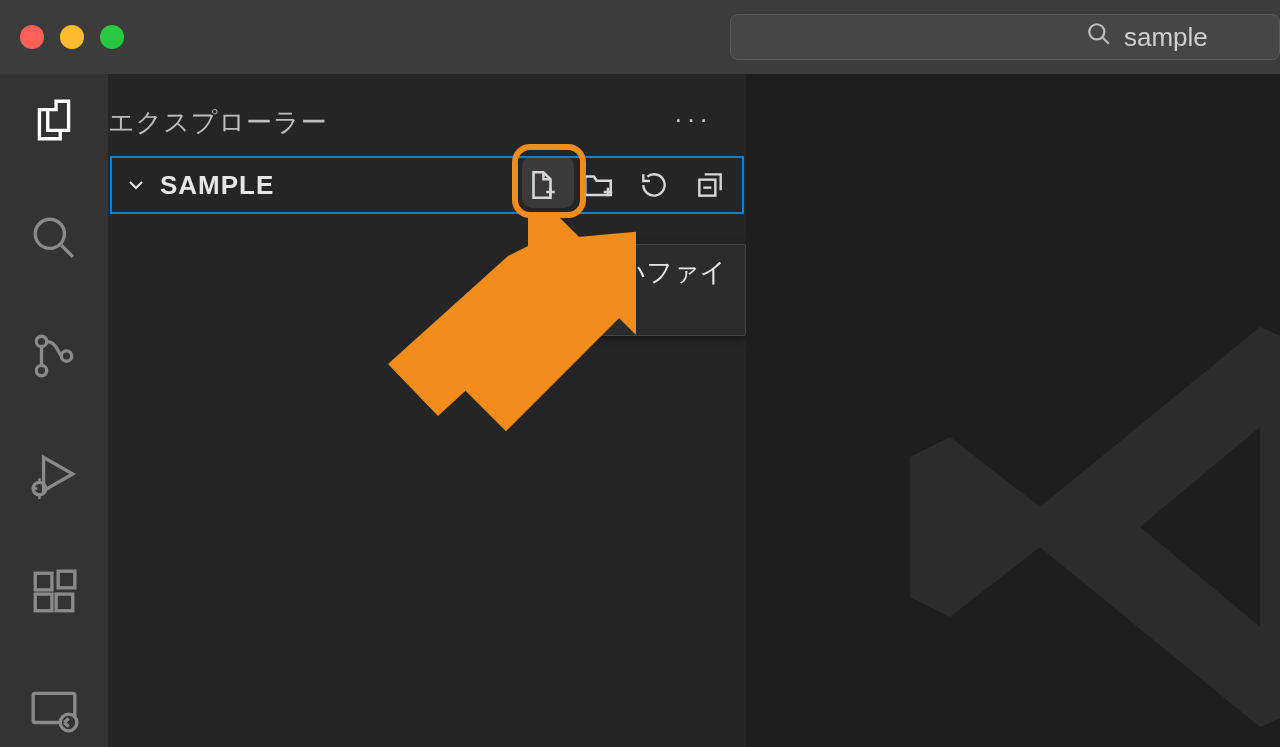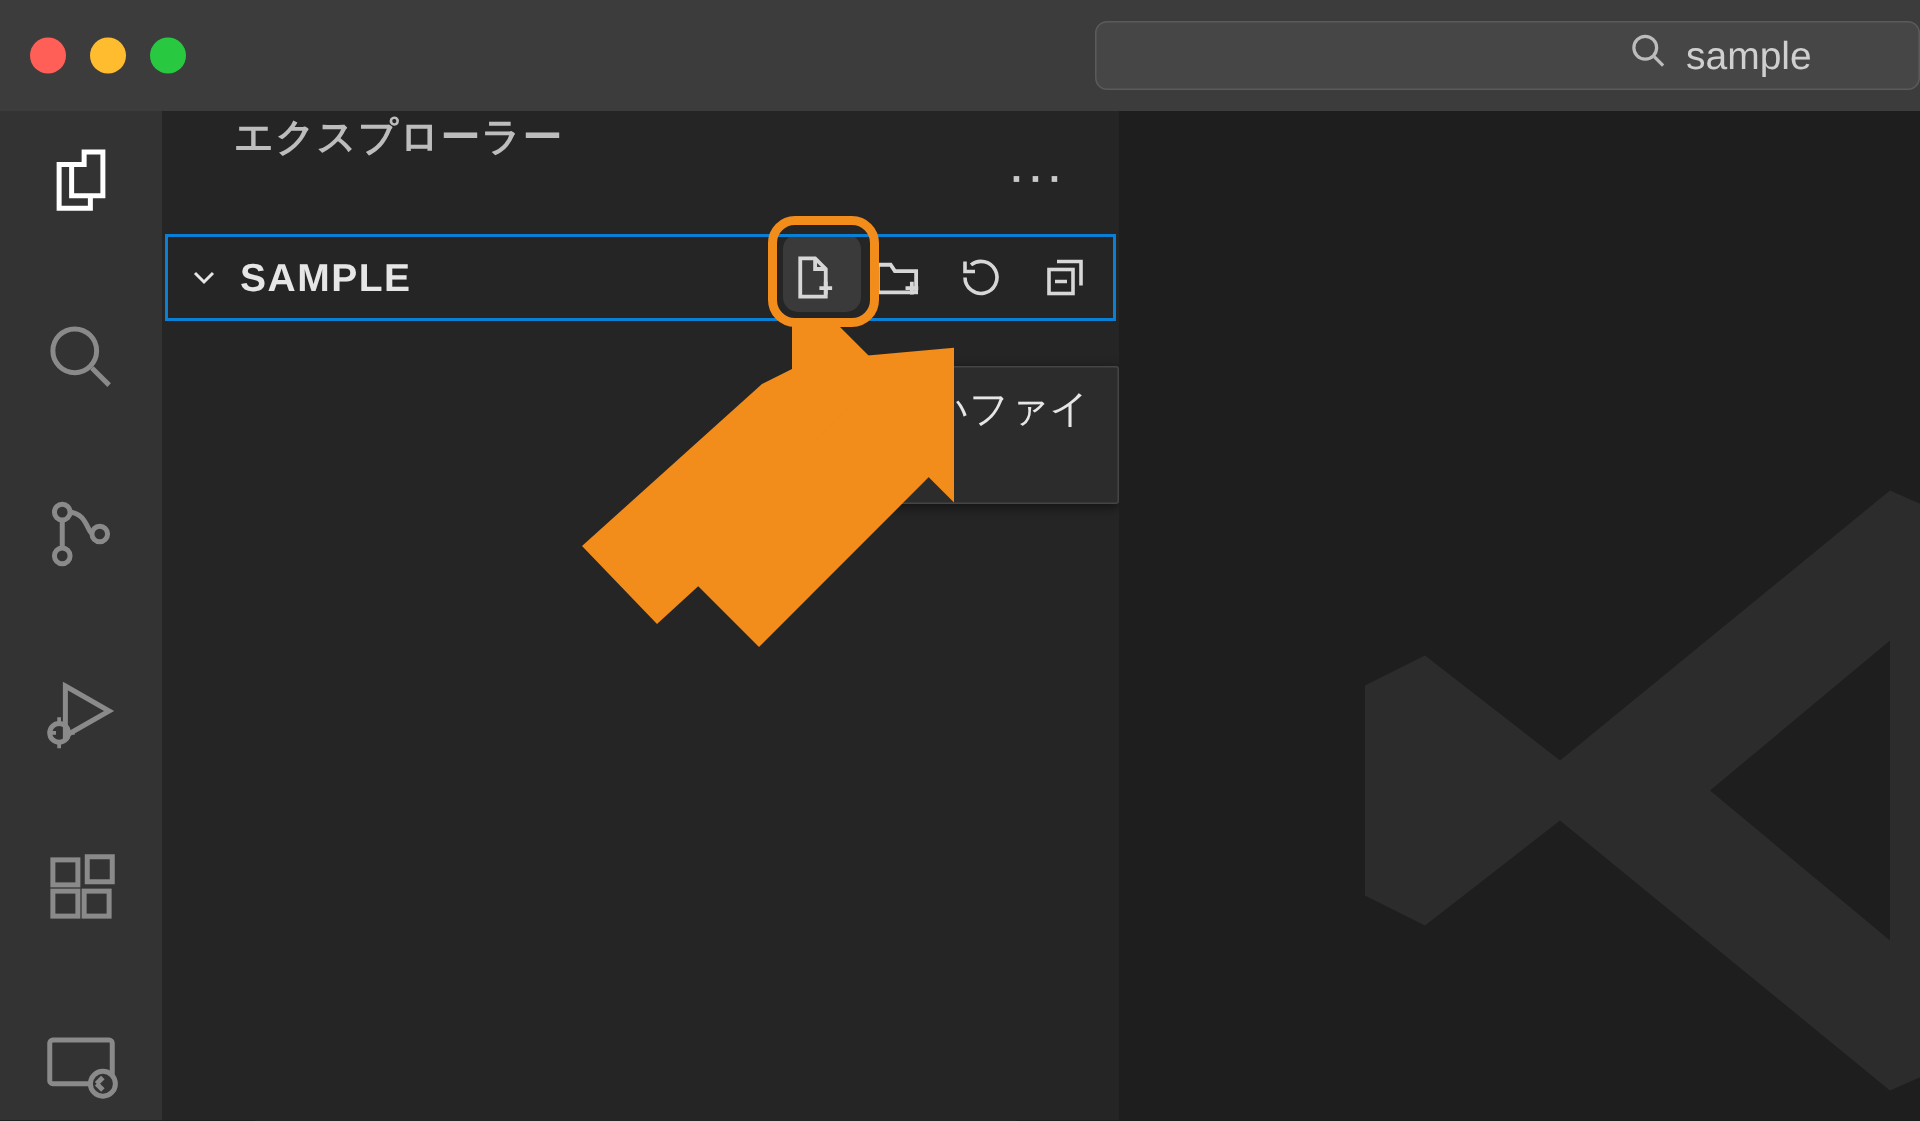--- a/index.html
+++ b/index.html
@@ -75,26 +75,24 @@
   .act-item.active svg { stroke: #ffffff; }
 
   .sidebar {
     width: 638px;
     background: #252526;
     position: relative;
   }
   .sidebar-header {
     height: 66px;
     display: flex;
-    align-items: flex-start;
-    padding-left: 48px;
+    align-items: flex-end;
     font-size: 26px;
     color: #bdbdbd;
     letter-spacing: 1px;
-    font-weight: bold;
   }
   .sidebar-header .more {
     position: absolute;
     right: 34px;
     top: 30px;
     color: #c9c9c9;
     font-size: 26px;
     letter-spacing: 4px;
   }
 

